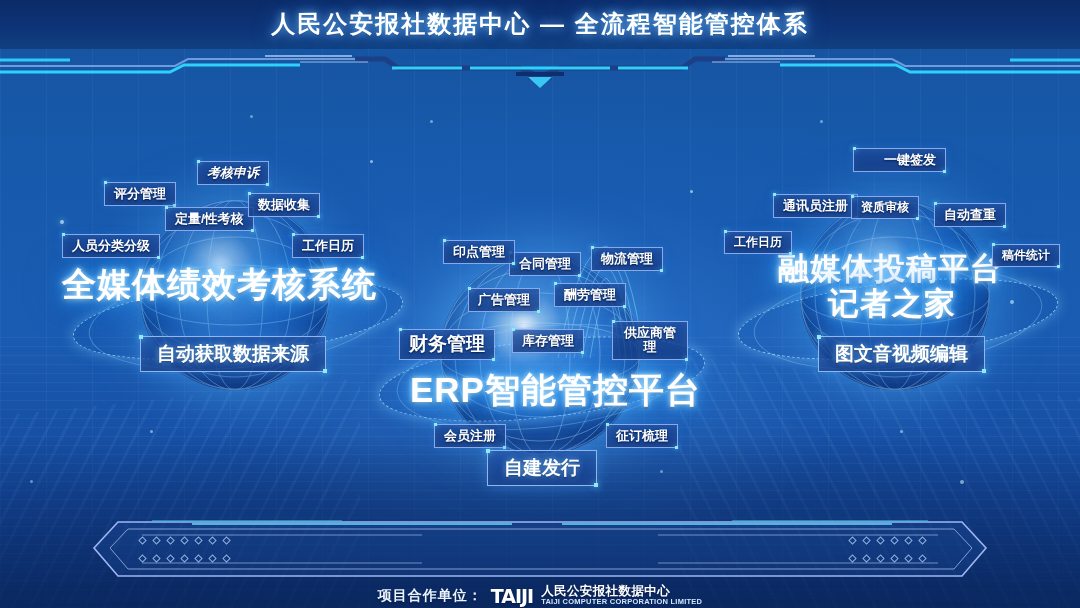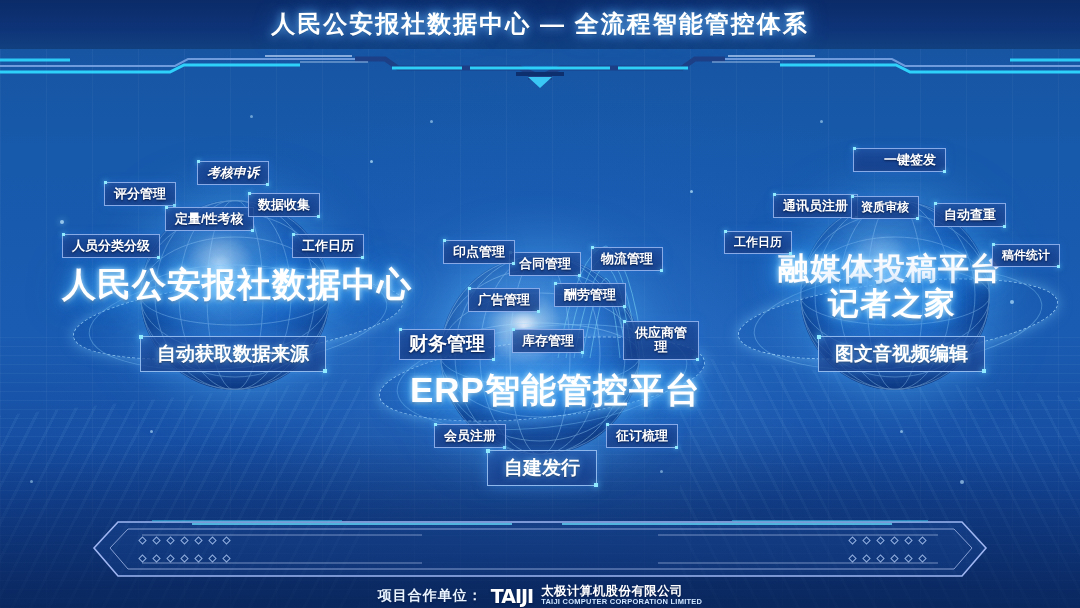--- a/index.html
+++ b/index.html
@@ -201,21 +201,21 @@
         <ellipse cx="95" cy="95" rx="95" ry="82"></ellipse>
         <ellipse cx="95" cy="95" rx="28" ry="95"></ellipse>
           <ellipse cx="95" cy="95" rx="56" ry="95"></ellipse>
         <ellipse cx="95" cy="95" rx="80" ry="95"></ellipse>
           <circle cx="95" cy="95" r="94"></circle>
       </g>
     </svg>
     <div class="ring" style="left:72px;top:282px;width:330px;height:72px;"></div>
     <div class="ring2" style="left:88px;top:270px;width:298px;height:96px;"></div>
 
-    <div class="big-title" style="left:62px;top:262px;font-size:34px;">人民公安报社数据中心</div>
+    <div class="big-title" style="left:62px;top:262px;font-size:34px;">全媒体绩效考核系统</div>
 
     <div class="tag" style="left:197px;top:161px;font-size:13px;font-style:italic;">考核申诉</div>
     <div class="tag" style="left:104px;top:182px;font-size:13px;">评分管理</div>
     <div class="tag" style="left:165px;top:207px;font-size:13px;">定量/性考核</div>
     <div class="tag" style="left:248px;top:193px;font-size:13px;">数据收集</div>
     <div class="tag" style="left:62px;top:234px;font-size:13px;">人员分类分级</div>
     <div class="tag" style="left:292px;top:234px;font-size:13px;">工作日历</div>
 
     <div class="tag-lg" style="left:140px;top:336px;">自动获取数据来源</div>
   </div>
@@ -253,21 +253,21 @@
 
     <div class="big-title" style="left:410px;top:367px;font-size:35px;">ERP智能管控平台</div>
 
     <div class="tag" style="left:509px;top:224px;font-size:13px;margin-top:28px;">合同管理</div>
     <div class="tag" style="left:443px;top:240px;font-size:13px;">印点管理</div>
     <div class="tag" style="left:591px;top:247px;font-size:13px;">物流管理</div>
     <div class="tag" style="left:468px;top:288px;font-size:13px;">广告管理</div>
     <div class="tag" style="left:554px;top:283px;font-size:13px;">酬劳管理</div>
     <div class="tag" style="left:399px;top:329px;font-size:19px;">财务管理</div>
     <div class="tag" style="left:512px;top:329px;font-size:13px;">库存管理</div>
-    <div class="tag" style="left:612px;top:321px;font-size:13px;width:56px;white-space:normal;text-align:center;margin-left:11px;">供应商管理</div>
+    <div class="tag" style="left:612px;top:321px;font-size:13px;width:56px;white-space:normal;text-align:center;">供应商管理</div>
     <div class="tag" style="left:398px;top:424px;font-size:13px;margin-left:36px;">会员注册</div>
     <div class="tag" style="left:606px;top:424px;font-size:13px;">征订梳理</div>
 
     <div class="tag-lg" style="left:487px;top:450px;">自建发行</div>
   </div>
 
   <div class="cluster">
     <div class="globe" style="left:800px;top:200px;width:190px;height:190px;"></div>
     <svg style="position:absolute;left:800px;top:200px;width:190px;height:190px;opacity:.45;" viewBox="0 0 190 190">
       <defs>
@@ -338,21 +338,21 @@
       <path d="M100 4 L420 4 M470 4 L800 4" stroke="#5fd2f5" stroke-width="2" opacity=".8"></path>
       <path d="M60 0 L250 0" stroke="#39c8ee" stroke-width="3" opacity=".55"></path>
       <path d="M640 0 L836 0" stroke="#39c8ee" stroke-width="3" opacity=".55"></path>
     </svg>
   </div>
 
   <div class="partner">
     <span class="partner-label">项目合作单位：</span>
     <span class="taiji-logo">TAIJI</span>
     <span class="taiji-names">
-      <span class="taiji-cn">太极计算机股份有限公司</span>
+      <span class="taiji-cn">人民公安报社数据中心</span>
       <span class="taiji-en">TAIJI COMPUTER CORPORATION LIMITED</span>
     </span>
   </div>
 
   <div class="dot" style="left:60px;top:220px;width:4px;height:4px;opacity:.75;box-shadow:0 0 6px #9fe3ff;"></div>
   <div class="dot" style="left:370px;top:160px;width:3px;height:3px;opacity:.7;"></div>
   <div class="dot" style="left:690px;top:190px;width:3px;height:3px;opacity:.7;"></div>
   <div class="dot" style="left:1010px;top:300px;width:4px;height:4px;opacity:.65;"></div>
   <div class="dot" style="left:150px;top:430px;width:3px;height:3px;opacity:.6;"></div>
   <div class="dot" style="left:900px;top:430px;width:3px;height:3px;opacity:.6;"></div>

